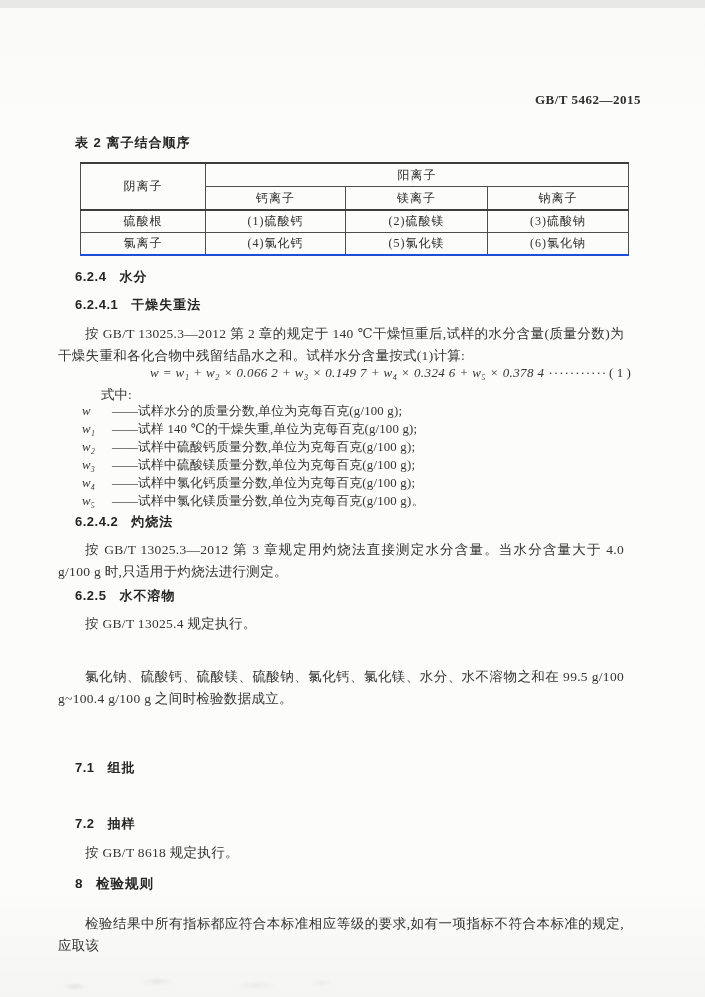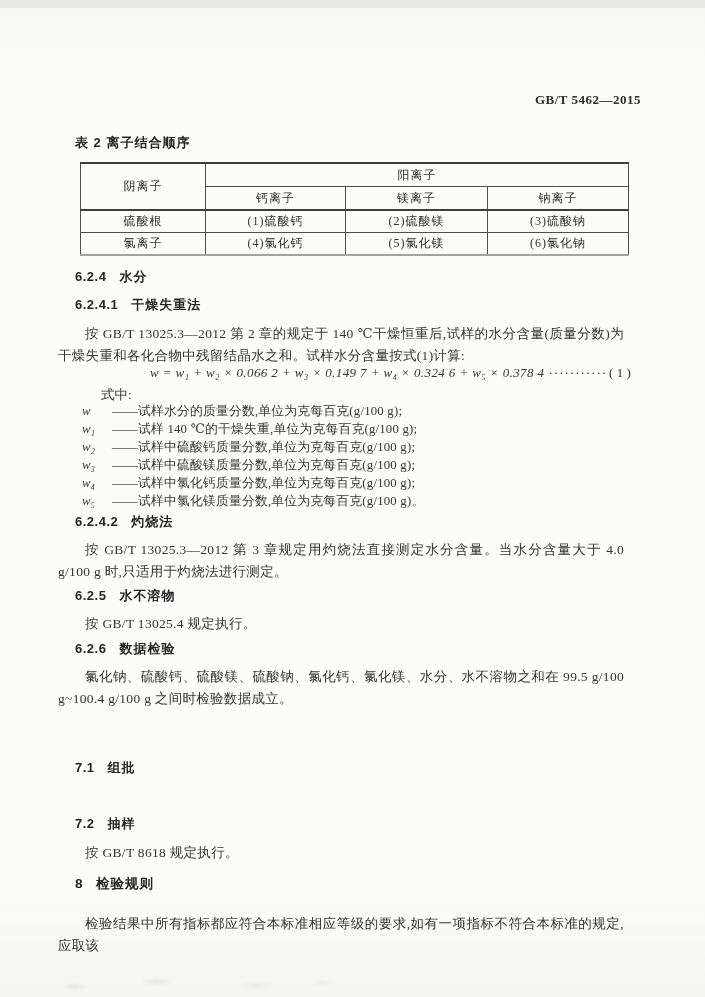--- a/index.html
+++ b/index.html
@@ -48,21 +48,21 @@
     font-weight:bold;font-size:13px;color:#262626;
     letter-spacing:1px;
   }
 
   table.ion-table{
     position:absolute;top:154px;left:80px;
     width:548px;
     border-collapse:collapse;
     table-layout:fixed;
     border-top:2px solid #3d3d3d;
-    border-bottom:2px solid #a3a3a3;
+    border-bottom:2px solid #1d4ed8;
     font-size:12px;color:#2f2f2f;
   }
   table.ion-table td{
     border:1px solid #4e4e4e;
     text-align:center;vertical-align:middle;
     padding:0;
     letter-spacing:1px;
   }
   table.ion-table tr.h1 td{height:22px;}
   table.ion-table tr.h2 td{height:22px;border-bottom:2px solid #3d3d3d;}
@@ -205,23 +205,20 @@
   </div>
 
   <div class="abs para" style="top:531px">按 GB/T 13025.3—2012 第 3 章规定用灼烧法直接测定水分含量。当水分含量大于 4.0 g/100 g 时,只适用于灼烧法进行测定。</div>
 
   <div class="abs h3t" style="top:579px">
     <span class="hnum">6.2.5</span><span class="htitle">水不溶物</span>
   </div>
 
   <div class="abs para" style="top:605px">按 GB/T 13025.4 规定执行。</div>
 
-  <div class="abs h3t" style="top:632px">
-    <span class="hnum">6.2.6</span><span class="htitle">数据检验</span>
-  </div>
 
   <div class="abs para" style="top:658px">氯化钠、硫酸钙、硫酸镁、硫酸钠、氯化钙、氯化镁、水分、水不溶物之和在 99.5 g/100 g~100.4 g/100 g 之间时检验数据成立。</div>
 
 
   <div class="abs h3t" style="top:751px">
     <span class="hnum">7.1</span><span class="htitle">组批</span>
   </div>
 
 
   <div class="abs h3t" style="top:807px">

